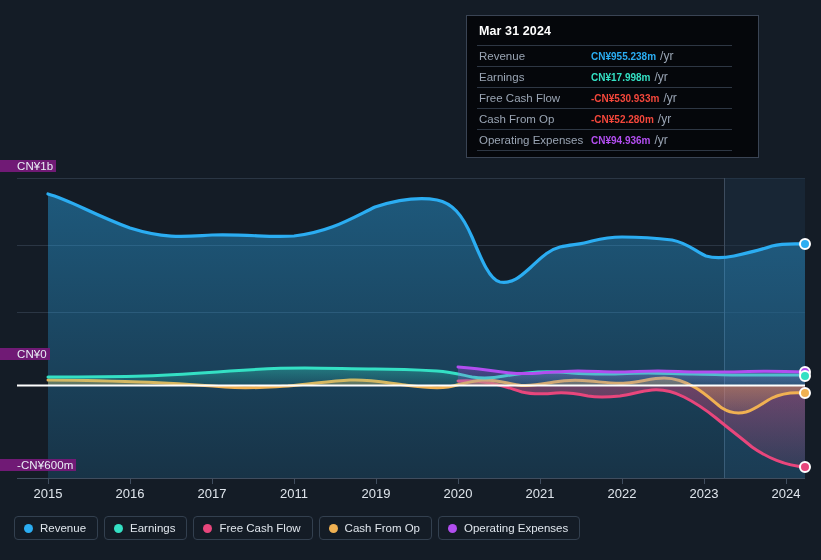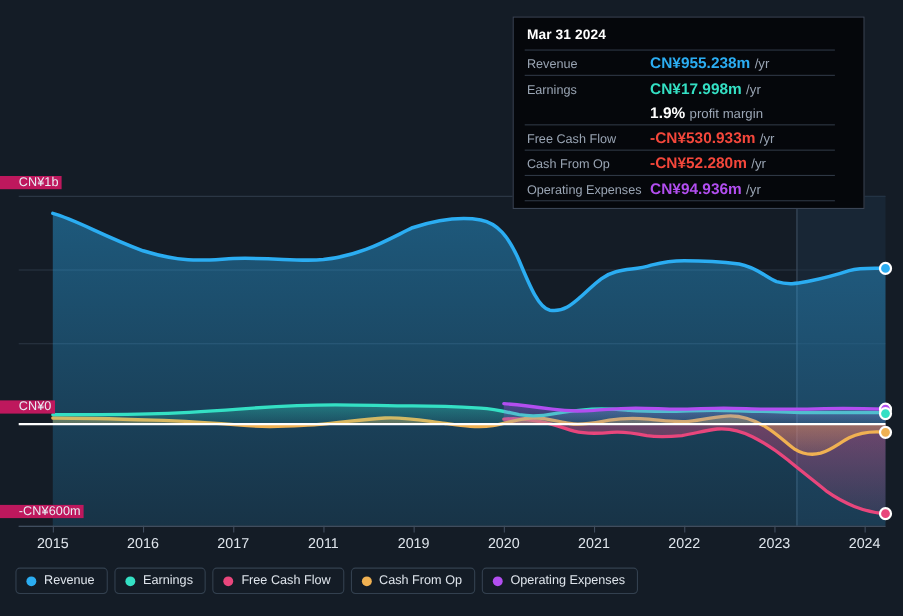--- a/index.html
+++ b/index.html
@@ -15,42 +15,42 @@
   #chart-area { position: absolute; left: 0; top: 0; width: 821px; height: 505px; }
   #chart-svg { position: absolute; left: 0; top: 0; }
 
   
   .y-label {
     position: absolute;
     color: #e9eef5;
     font-size: 11.5px;
     letter-spacing: .1px;
     white-space: nowrap;
-    background: #be185d;
+    background: #701a75;
     padding: 0 3px 0 17px;
     z-index: 6;
   }
   #y-label-top  { left: 0; top: 160px; }
-  #y-label-zero { left: 0; top: 364px; }
+  #y-label-zero { left: 0; top: 348px; }
   #y-label-bot  { left: 0; top: 459px; }
 
   .x-label {
     position: absolute;
     top: 486px;
     color: #dfe5ec;
     font-size: 13px;
     transform: translateX(-50%);
     white-space: nowrap;
   }
 
   
   #tooltip {
     position: absolute;
     left: 466px; top: 15px;
-    width: 320px;
+    width: 293px;
     background: #05070b;
     border: 1px solid #3a4454;
     padding: 7px 26px 6px 10px;
     z-index: 20;
   }
   #tooltip-date {
     color: #ffffff;
     font-size: 12.5px;
     font-weight: bold;
     padding: 1px 0 7px 2px;
@@ -64,21 +64,21 @@
     min-height: 17px;
   }
   .tt-row.noline { border-top: none; }
   .tt-key {
     width: 112px;
     flex: 0 0 112px;
     color: #9aa5b4;
     font-size: 11.5px;
   }
   .tt-val {
-    font-size: 14px;
+    font-size: 10px;
     font-weight: bold;
     white-space: nowrap;
   }
   .tt-unit {
     color: #9aa5b4;
     font-size: 12px;
     font-weight: normal;
     margin-left: 4px;
   }
 
@@ -246,25 +246,20 @@
       <span class="tt-val" style="color:#2badf2">CN¥955.238m</span>
       <span class="tt-unit">/yr</span>
     </div>
 
     <div class="tt-row">
       <span class="tt-key">Earnings</span>
       <span class="tt-val" style="color:#34e0c4">CN¥17.998m</span>
       <span class="tt-unit">/yr</span>
     </div>
 
-    <div class="tt-row noline">
-      <span class="tt-key"></span>
-      <span class="tt-val" style="color:#ffffff">1.9%</span>
-      <span class="tt-unit">profit margin</span>
-    </div>
 
     <div class="tt-row">
       <span class="tt-key">Free Cash Flow</span>
       <span class="tt-val" style="color:#f4473b">-CN¥530.933m</span>
       <span class="tt-unit">/yr</span>
     </div>
 
     <div class="tt-row">
       <span class="tt-key">Cash From Op</span>
       <span class="tt-val" style="color:#f4473b">-CN¥52.280m</span>

